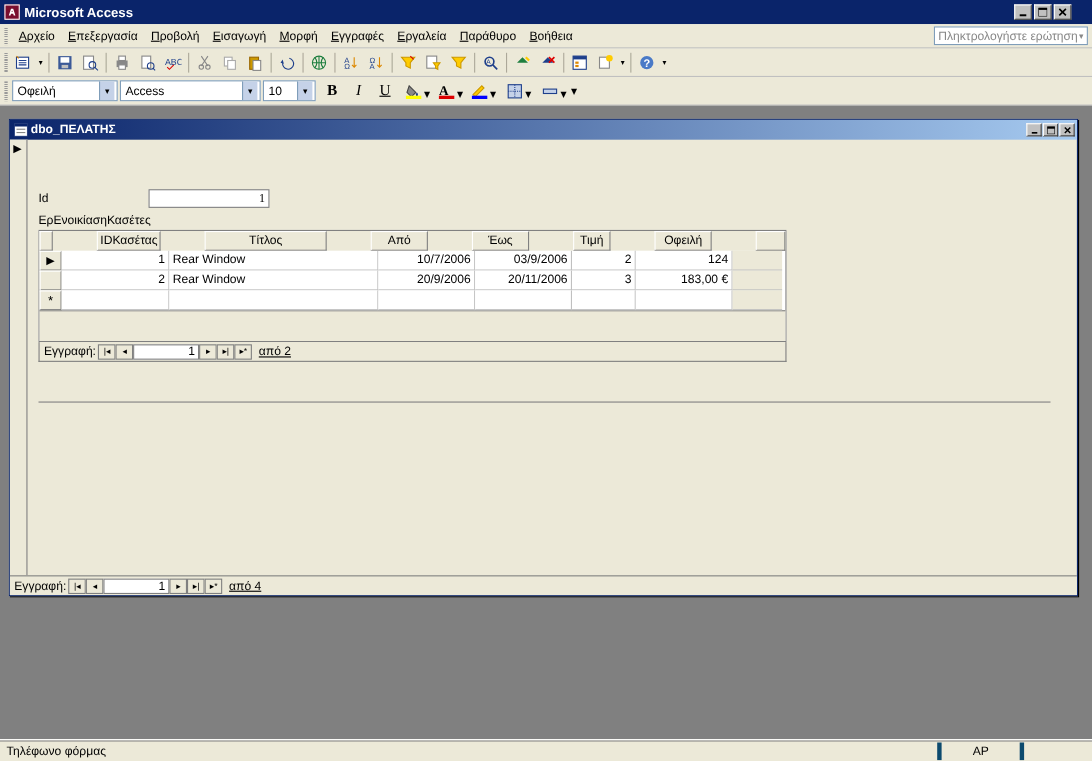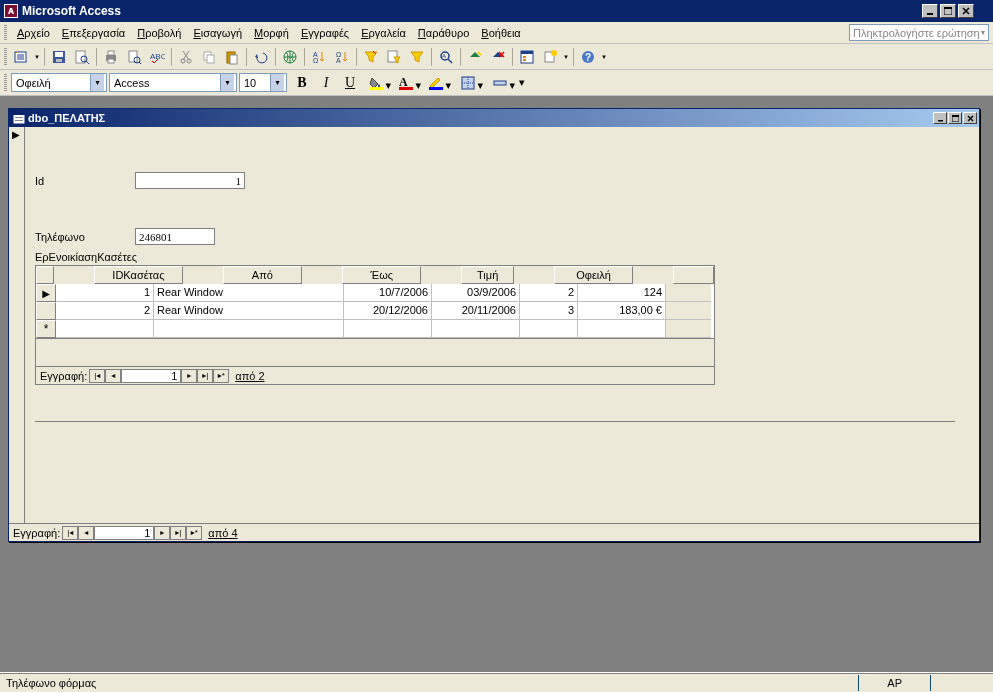--- a/index.html
+++ b/index.html
@@ -72,21 +72,21 @@
 
 .navbar { position: absolute; left: 0; bottom: 0; right: 0; height: 18px; background: #ece9d8; border-top: 1px solid #808080; display: flex; align-items: center; padding: 0 4px; font-size: 11px; }
 .navbar.sub { position: static; border: 1px solid #808080; border-top:none; width:680px; }
 .navbar .nlabel { margin-right: 2px; }
 .navbar .nbtn { width: 16px; height: 14px; background: #ece9d8; border: 1px solid #808080; display: flex; align-items: center; justify-content: center; font-size: 8px; font-family: Arial; cursor: default;}
 .navbar .nnum { width: 60px; height: 14px; background: #fff; border: 1px solid #808080; text-align: right; padding: 0 3px; font-size: 11px; line-height:12px;}
 .navbar .ntext { margin-left: 6px; text-decoration: underline; }
 
 .statusbar { position: absolute; left: 0; bottom: 0; right: 0; height: 20px; background: #ece9d8; border-top: 1px solid #fff; box-shadow: inset 0 1px 0 #808080; display: flex; align-items: center; padding: 0 6px; font-size: 11px; }
 .statusbar .sp { flex:1; }
-.statusbar .panel { border-left: 1px solid #0c4a6e; padding: 0 28px;   height: 16px; line-height:16px;}
+.statusbar .panel { border-left: 4px solid #0c4a6e; padding: 0 28px;   height: 16px; line-height:16px;}
 
 svg { display: block; }
 </style>
 </head>
 <body>
 
 <div class="titlebar">
   <div class="app-icon">
     <svg viewBox="0 0 10 10">
         <path d="M2 8 L4 2 L6 2 L8 8 L6.5 8 L6 6.5 L4 6.5 L3.5 8 Z M4.5 5 L5.5 5 L5 3.5 Z" fill="#fff"></path>
@@ -386,30 +386,27 @@
     <div class="form-body">
       <div class="rec-selector">
           <div class="cur">▶</div>
         </div>
 
       <div class="form-content">
         <div class="field-row">
           <span class="field-label">Id</span>
           <input class="field-input num" style="width: 110px;" value="1">
         </div>
-        <div class="field-row">
-          <span class="field-label">Τηλέφωνο</span>
-          <input class="field-input" style="width: 80px;" value="246801">
-        </div>
 
         <div class="subform-label">ΕρΕνοικίασηΚασέτες</div>
         <div class="subform">
           <div class="sf-header" id="sfheader">
               <div class="rh"></div>
               <div class="ch" style="width:98px">IDΚασέτας</div>
+              <div class="ch" style="width:190px">Τίτλος</div>
               <div class="ch" style="width:88px">Από</div>
               <div class="ch" style="width:88px">Έως</div>
               <div class="ch" style="width:58px">Τιμή</div>
               <div class="ch" style="width:88px">Οφειλή</div>
               <div class="ch" style="width:45px;background:#ece9d8"></div>
             </div>
           <div id="sfrows">
               <div class="sf-row">
     <div class="rh">▶</div>
     <div class="cell num" style="width:98px">1</div>
@@ -417,21 +414,21 @@
     <div class="cell num" style="width:88px">10/7/2006</div>
     <div class="cell num" style="width:88px">03/9/2006</div>
     <div class="cell num" style="width:58px">2</div>
     <div class="cell num" style="width:88px">124</div>
     <div class="cell" style="width:45px;background:#ece9d8;border-right:none"></div>
   </div>
               <div class="sf-row">
     <div class="rh"></div>
     <div class="cell num" style="width:98px">2</div>
     <div class="cell" style="width:190px">Rear Window</div>
-    <div class="cell num" style="width:88px">20/12/2006</div>
+    <div class="cell num" style="width:88px">20/9/2006</div>
     <div class="cell num" style="width:88px">20/11/2006</div>
     <div class="cell num" style="width:58px">3</div>
     <div class="cell num" style="width:88px">183,00 €</div>
     <div class="cell" style="width:45px;background:#ece9d8;border-right:none"></div>
   </div>
               <div class="sf-row newrow">
   <div class="rh"></div>
   <div class="cell" style="width:98px"></div>
                 <div class="cell" style="width:190px"></div>
   <div class="cell" style="width:88px"></div>

